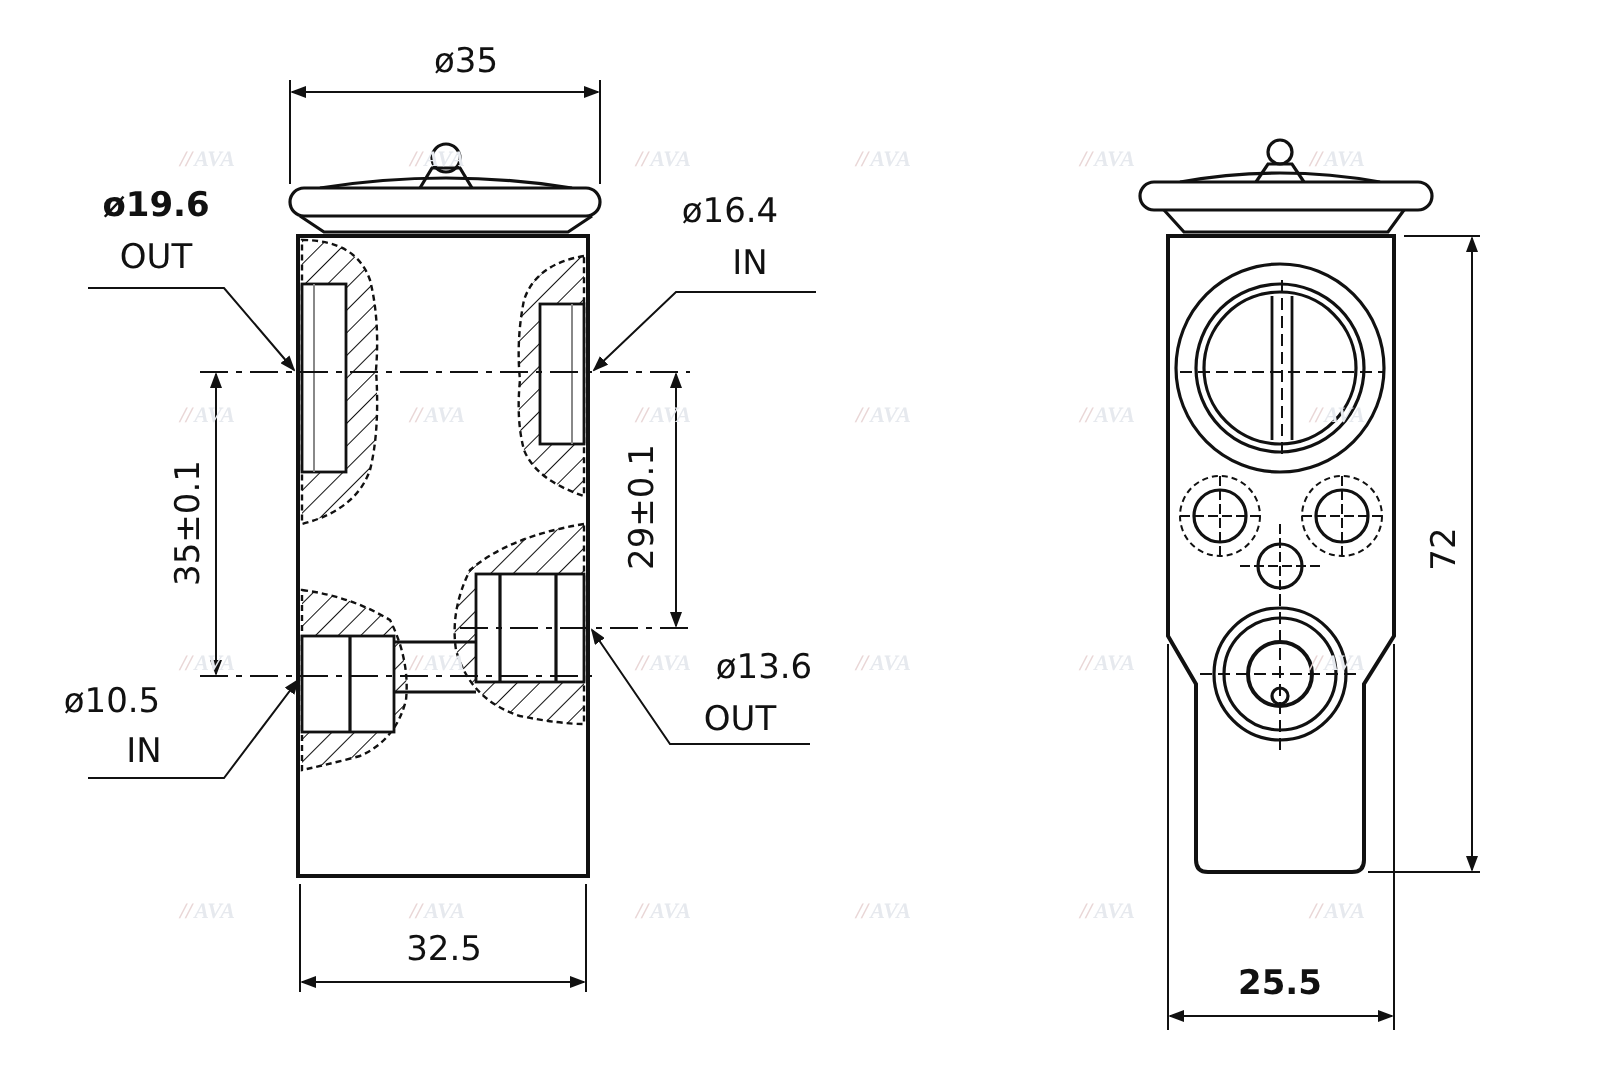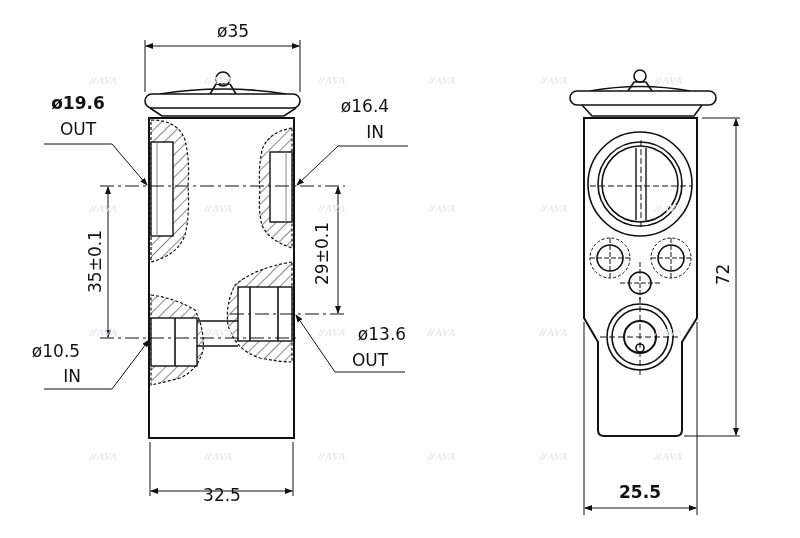--- a/index.html
+++ b/index.html
@@ -196,16 +196,16 @@
 
 <div class="lbl lbl-c" style="left:16px;top:343px;width:80px;">ø10.5</div>
 <div class="lbl lbl-c" style="left:32px;top:368px;width:80px;">IN</div>
 
 <div class="lbl lbl-c" style="left:342px;top:326px;width:80px;">ø13.6</div>
 <div class="lbl lbl-c" style="left:330px;top:352px;width:80px;">OUT</div>
 
 <div class="lbl lbl-c vert" style="left:55px;top:253px;width:80px;">35±0.1</div>
 <div class="lbl lbl-c vert" style="left:282px;top:245px;width:80px;">29±0.1</div>
 
-<div class="lbl lbl-c" style="left:182px;top:467px;width:80px;margin-top:20px;">32.5</div>
+<div class="lbl lbl-c" style="left:182px;top:467px;width:80px;">32.5</div>
 
 <div class="lbl lbl-c vert" style="left:693px;top:266px;width:60px;">72</div>
 <div class="lbl lbl-c" style="left:600px;top:484px;width:80px;font-weight:bold;">25.5</div>
 
 </body></html>

